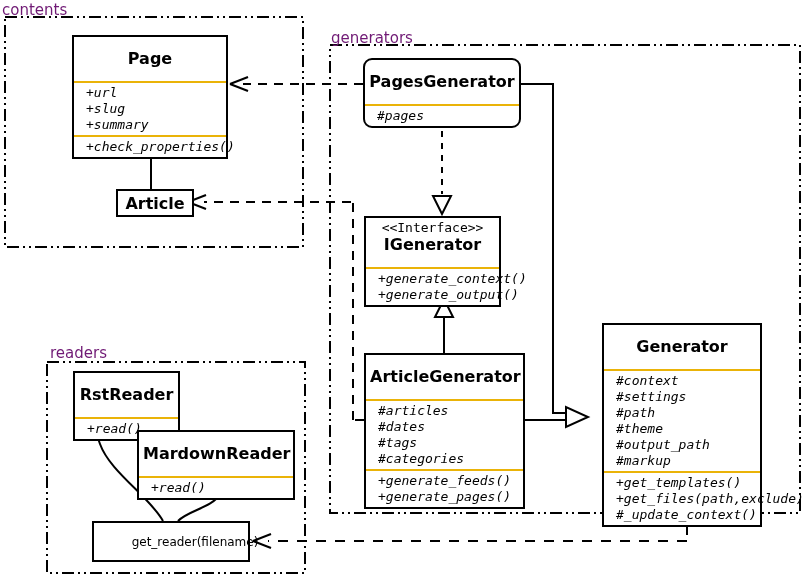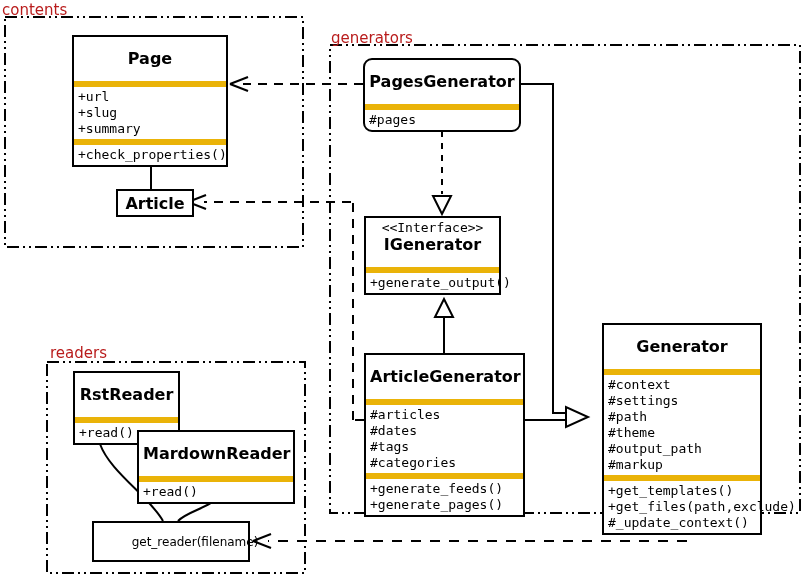--- a/index.html
+++ b/index.html
@@ -5,35 +5,35 @@
   * { margin:0; padding:0; box-sizing:border-box; }
   html,body { background:#ffffff; }
   #canvas {
     position:relative; width:803px; height:579px;
     background:#ffffff; color:#000; overflow:hidden;
     font-family:"DejaVu Sans", sans-serif;
   }
   #lines { position:absolute; left:0; top:0; width:803px; height:579px; }
   .pkg-label {
     position:absolute; font-size:15px; line-height:16px;
-    font-family:"DejaVu Sans", sans-serif; color:#b91c1c;
+    font-family:"DejaVu Sans", sans-serif; color:#701a75;
   }
   .cls {
     position:absolute; border:2px solid #000; background:#ffffff;
   }
   .cls .ttl {
     font-family:"DejaVu Sans", sans-serif; font-weight:bold;
     font-size:16px; line-height:20px; text-align:center; padding:12px 4px;
     white-space:nowrap;
   }
   .cls .stereo {
     font-family:"DejaVu Sans Mono", monospace; font-size:13px;
     line-height:15px; text-align:center; white-space:pre; padding-top:2px;
   }
-  .cls .comp { padding:2px 4px; border-top:6px solid #eab308; }
+  .cls .comp { padding:2px 12px; border-top:2px solid #eab308;font-style:italic; }
   .cls .mem {
     font-family:"DejaVu Sans Mono", monospace; font-size:13px;
     line-height:16px; white-space:pre;
   }
   .box-plain { display:flex; align-items:center; justify-content:center; }
   .plain-bold { font-weight:bold; font-size:16px; font-family:"DejaVu Sans", sans-serif; }
   .plain-reg { font-size:12px; font-family:"DejaVu Sans", sans-serif;margin-left:48px; }
 </style>
 </head>
 <body>
@@ -127,20 +127,21 @@
     <div class="ttl">PagesGenerator</div>
     <div class="comp">
       <div class="mem">#pages</div>
     </div>
   </div>
 
   <div class="cls" style="left:364px; top:216px; width:137px;">
     <div class="stereo">&lt;&lt;Interface&gt;&gt;</div>
     <div class="ttl" style="padding-top:0;">IGenerator</div>
     <div class="comp">
+      <div class="mem">+generate_context()</div>
       <div class="mem">+generate_output()</div>
     </div>
   </div>
 
   <div class="cls" style="left:364px; top:353px; width:161px;">
     <div class="ttl">ArticleGenerator</div>
     <div class="comp">
       <div class="mem">#articles</div>
       <div class="mem">#dates</div>
       <div class="mem">#tags</div>

